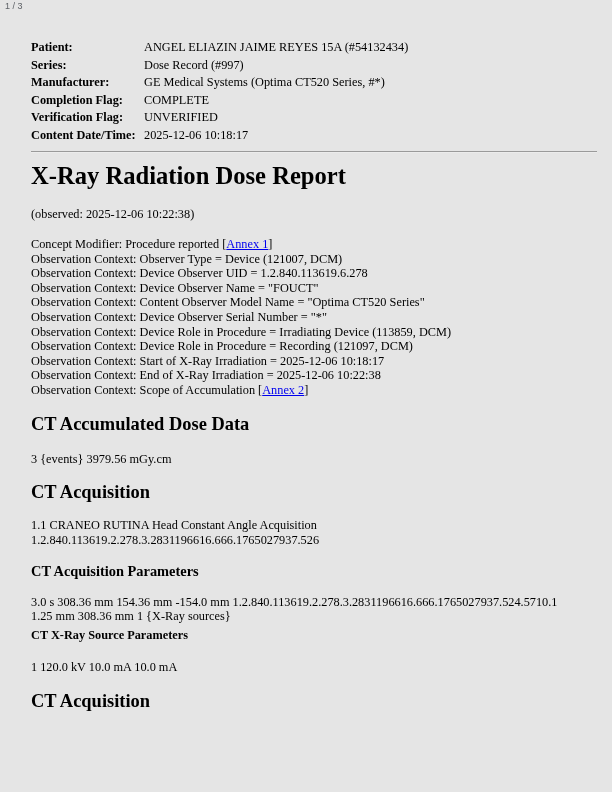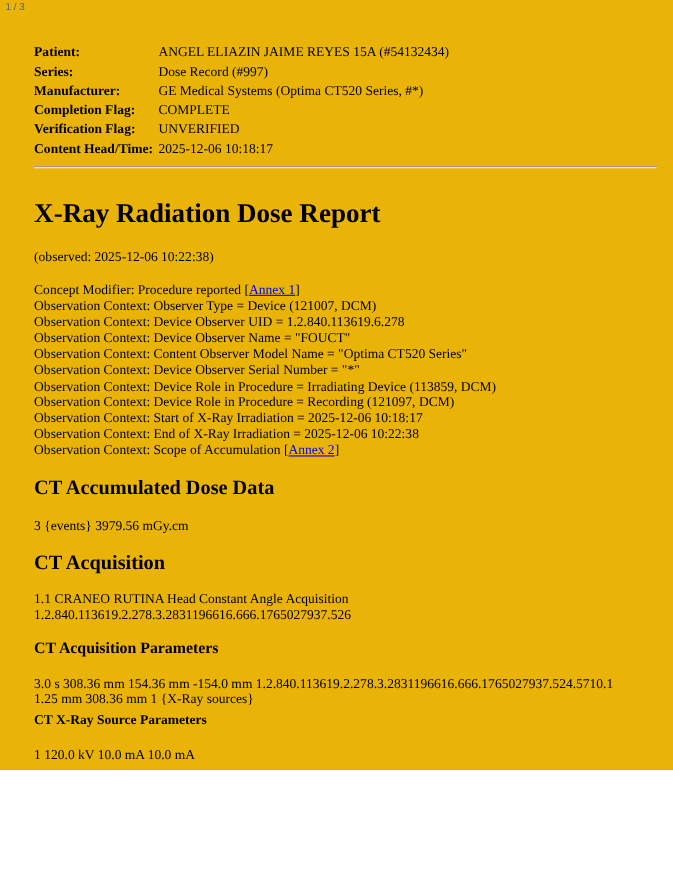--- a/index.html
+++ b/index.html
@@ -1,21 +1,21 @@
 <!DOCTYPE html>
 <html><head>
 <meta charset="utf-8">
 <style>
   * { margin: 0; padding: 0; box-sizing: border-box; }
   html, body { background: #ffffff; }
   .page {
     position: relative;
     width: 612px;
-    height: 700px;
-    background: #eab308;
+    height: 792px;
+    background: #e5e5e5;
     color: #000000;
     font-family: "Liberation Serif", serif;
     overflow: hidden;
   }
   .page-indicator {
     position: absolute;
     top: 1px;
     left: 5px;
     font-family: "Liberation Sans", sans-serif;
     font-size: 9px;
@@ -32,21 +32,21 @@
   .meta-row { display: flex; line-height: 17.5px; }
   .meta-label { font-weight: bold; width: 113px; flex: none; }
   .meta-value { flex: 1; }
   hr.divider {
     border: none;
     border-top: 1px solid #9a9a9a;
     border-bottom: 1px solid #ececec;
     margin-top: 7px;
     height: 0;
   }
-  h1.report-title { font-size: 24.6px; font-weight: bold; margin-top: 28px; }
+  h1.report-title { font-size: 24.6px; font-weight: bold; margin-top: 9px; }
   .observed-line { margin-top: 17px; }
   .context-block { margin-top: 15px; line-height: 14.6px; }
   .ctx-line { white-space: nowrap; }
   a.annex-link { color: #0000ee; text-decoration: underline; cursor: pointer; }
   h2.section-heading { font-size: 18.45px; font-weight: bold; margin-top: 16px; }
   h3.sub-heading { font-size: 14.4px; font-weight: bold; margin-top: 15px; }
   h4.minor-heading { font-size: 12.3px; font-weight: bold; margin-top: 4px; }
   .body-line { margin-top: 17px; line-height: 14.8px; }
   .body-line-tight { margin-top: 15px; line-height: 14.6px; }
   .h2-first { margin-top: 16px; }
@@ -76,21 +76,21 @@
       </div>
       <div class="meta-row">
         <span class="meta-label">Completion Flag:</span>
         <span class="meta-value">COMPLETE</span>
       </div>
       <div class="meta-row">
         <span class="meta-label">Verification Flag:</span>
         <span class="meta-value">UNVERIFIED</span>
       </div>
       <div class="meta-row">
-        <span class="meta-label">Content Head/Time:</span>
+        <span class="meta-label">Content Date/Time:</span>
         <span class="meta-value">2025-12-06 10:18:17</span>
       </div>
     </div>
 
     <hr class="divider">
 
     <h1 class="report-title">X-Ray Radiation Dose Report</h1>
 
     <div class="observed-line">(observed: 2025-12-06 10:22:38)</div>
 

